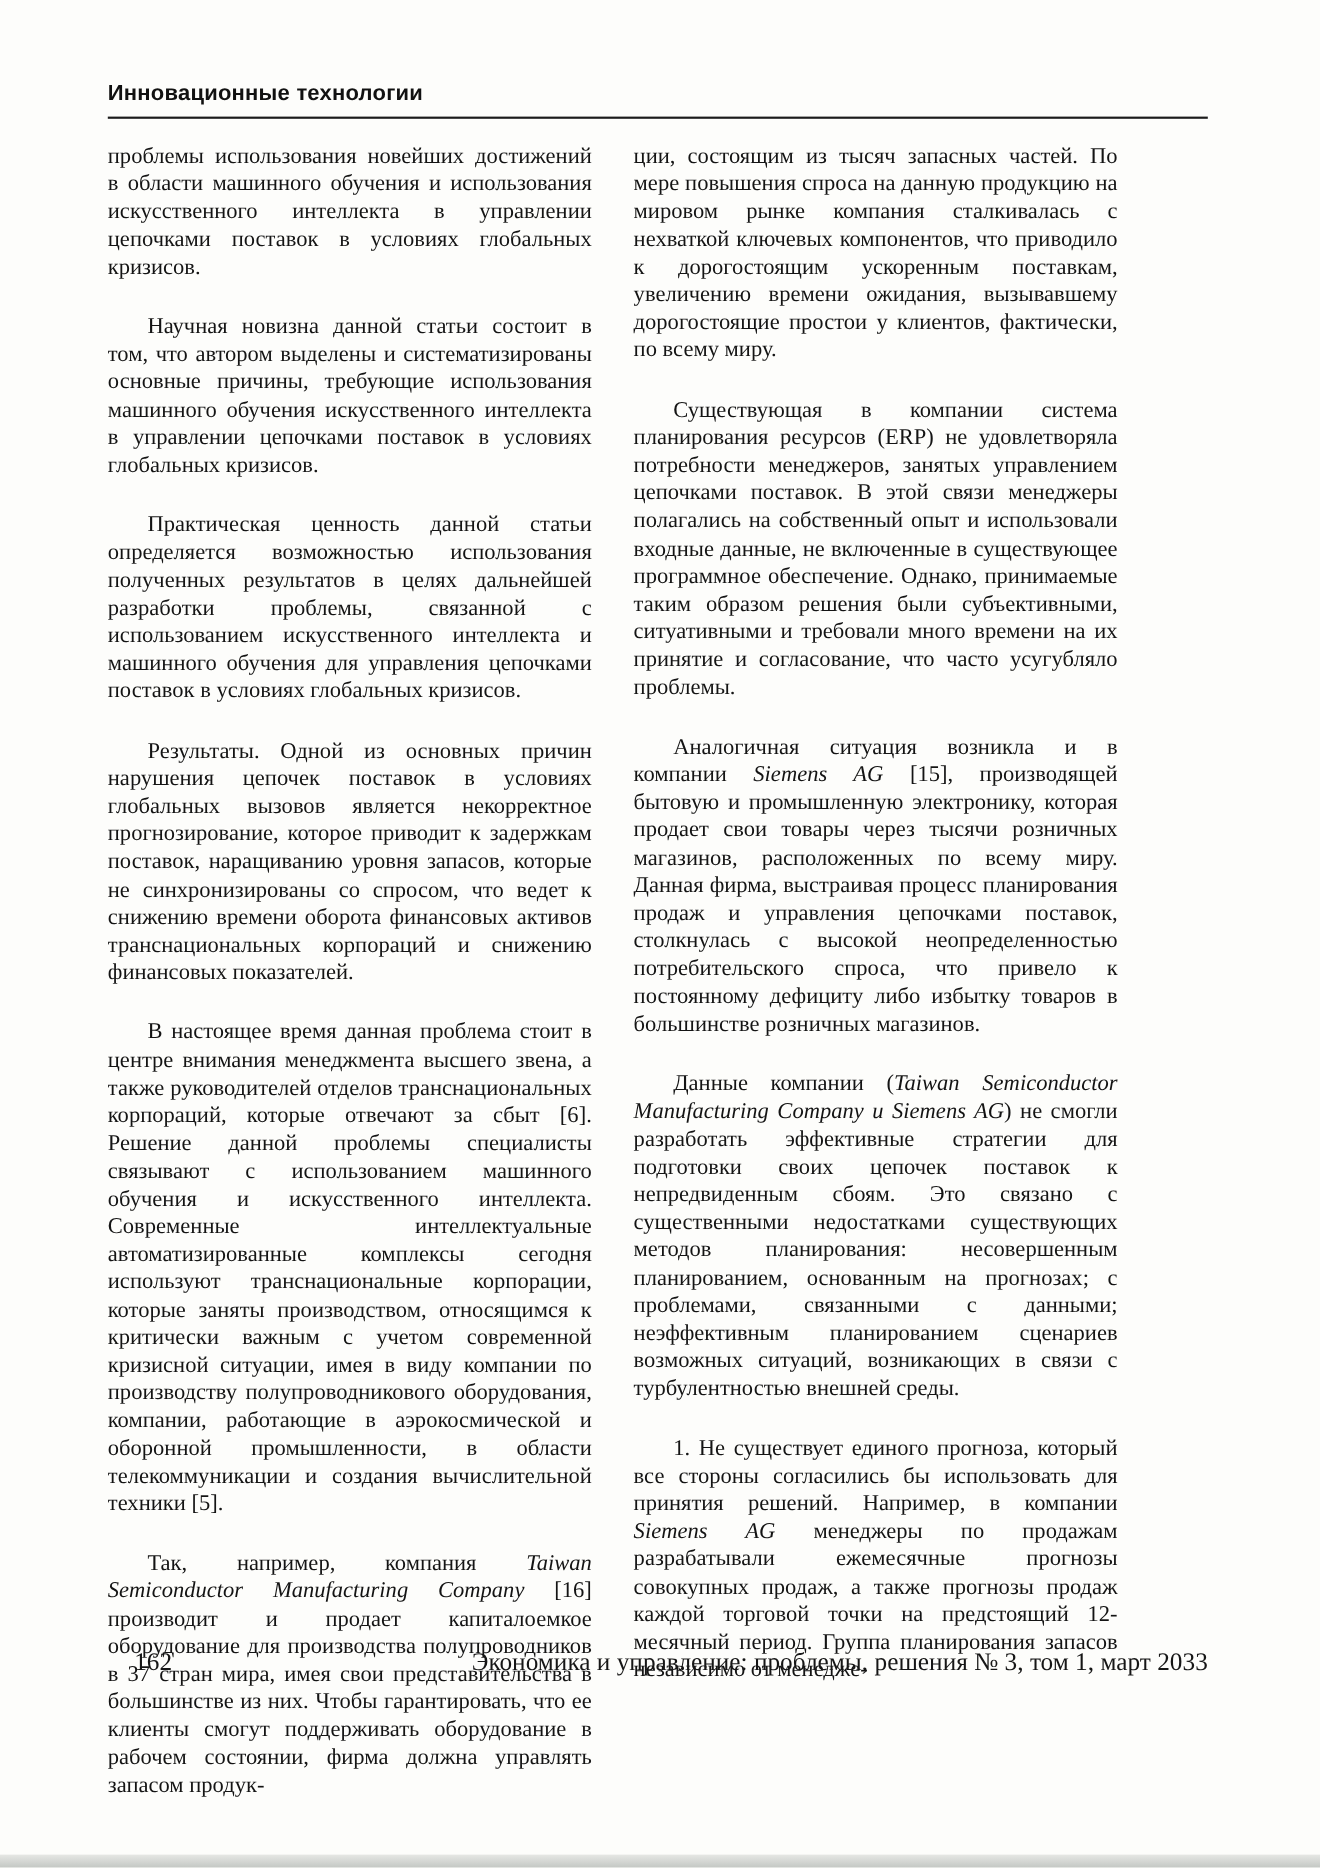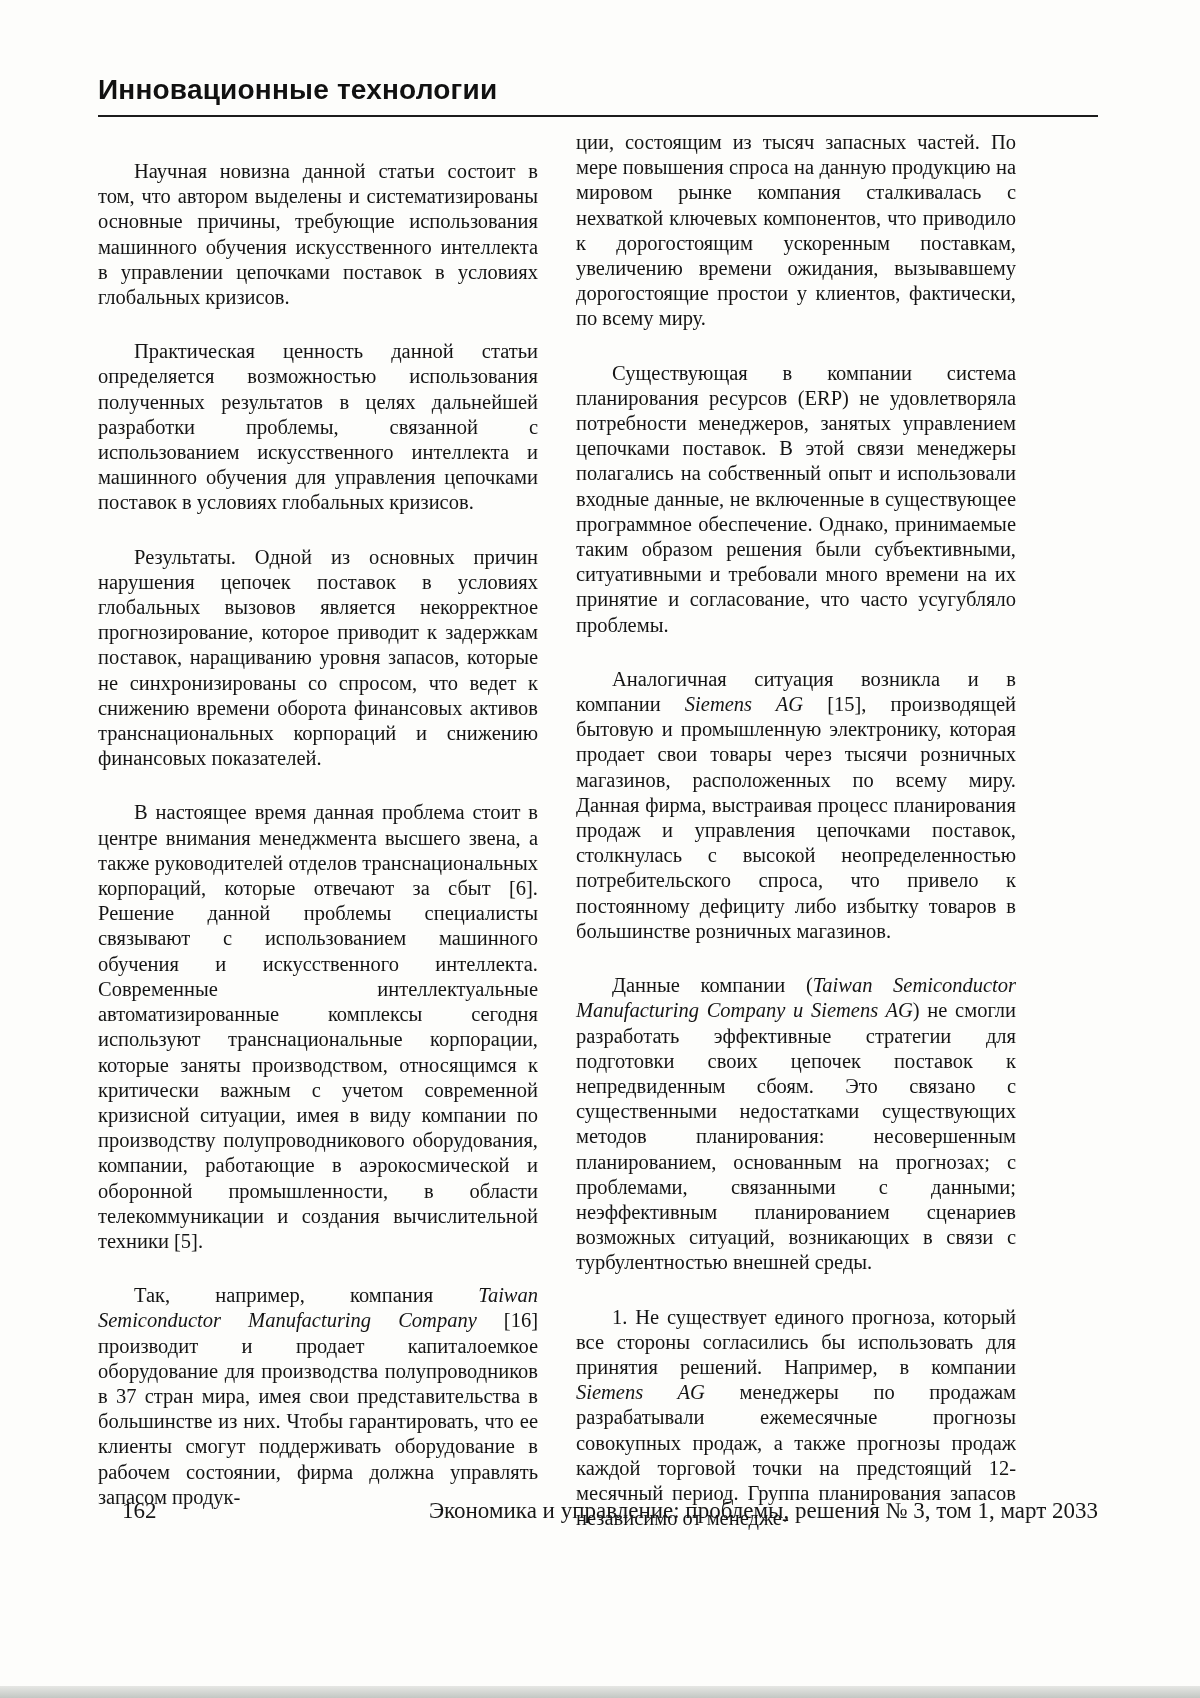--- a/index.html
+++ b/index.html
@@ -19,21 +19,21 @@
   
   .page-header {
     position: absolute;
     top: 74px;
     left: 98px;
     right: 102px;
   }
   .header-title {
     font-family: "Liberation Sans", "DejaVu Sans", sans-serif;
     font-weight: bold;
-    font-size: 28px;
+    font-size: 20px;
     letter-spacing: 0.2px;
     color: #111;
   }
   .header-rule {
     margin-top: 9px;
     height: 2px;
     background: #1c1c1c;
   }
   
   .content {
@@ -90,20 +90,21 @@
 
 <div class="page">
 
   <header class="page-header">
     <div class="header-title">Инновационные технологии</div>
     <div class="header-rule"></div>
   </header>
 
   <main class="content">
     <div class="column">
+        <p class=""><span>проблемы использования новейших достижений в области машинного обучения и использования искусственного интеллекта в управлении цепочками поставок в условиях глобальных кризисов.</span></p>
         <p class="indent"><span>Научная новизна данной статьи состоит в том, что автором выделены и систематизированы основные причины, требующие использования машинного обучения искусственного интеллекта в управлении цепочками поставок в условиях глобальных кризисов.</span></p>
         <p class="indent"><span>Практическая ценность данной статьи определяется возможностью использования полученных результатов в целях дальнейшей разработки проблемы, связанной с использованием искусственного интеллекта и машинного обучения для управления цепочками поставок в условиях глобальных кризисов.</span></p>
         <p class="indent"><b>Результаты.</b><span> Одной из основных причин нарушения цепочек поставок в условиях глобальных вызовов является некорректное прогнозирование, которое приводит к задержкам поставок, наращиванию уровня запасов, которые не синхронизированы со спросом, что ведет к снижению времени оборота финансовых активов транснациональных корпораций и снижению финансовых показателей.</span></p>
         <p class="indent"><span>В настоящее время данная проблема стоит в центре внимания менеджмента высшего звена, а также руководителей отделов транснациональных корпораций, которые отвечают за сбыт [6]. Решение данной проблемы специалисты связывают с использованием машинного обучения и искусственного интеллекта. Современные интеллектуальные автоматизированные комплексы сегодня используют транснациональные корпорации, которые заняты производством, относящимся к критически важным с учетом современной кризисной ситуации, имея в виду компании по производству полупроводникового оборудования, компании, работающие в аэрокосмической и оборонной промышленности, в области телекоммуникации и создания вычислительной техники [5].</span></p>
         <p class="indent"><span>Так, например, компания </span><i>Taiwan Semiconductor Manufacturing Company</i><span> [16] производит и продает капиталоемкое оборудование для производства полупроводников в 37 стран мира, имея свои представительства в большинстве из них. Чтобы гарантировать, что ее клиенты смогут поддерживать оборудование в рабочем состоянии, фирма должна управлять запасом продук-</span></p>
       </div>
     <div class="column">
         <p class=""><span>ции, состоящим из тысяч запасных частей. По мере повышения спроса на данную продукцию на мировом рынке компания сталкивалась с нехваткой ключевых компонентов, что приводило к дорогостоящим ускоренным поставкам, увеличению времени ожидания, вызывавшему дорогостоящие простои у клиентов, фактически, по всему миру.</span></p>
         <p class="indent"><span>Существующая в компании система планирования ресурсов (ERP) не удовлетворяла потребности менеджеров, занятых управлением цепочками поставок. В этой связи менеджеры полагались на собственный опыт и использовали входные данные, не включенные в существующее программное обеспечение. Однако, принимаемые таким образом решения были субъективными, ситуативными и требовали много времени на их принятие и согласование, что часто усугубляло проблемы.</span></p>
         <p class="indent"><span>Аналогичная ситуация возникла и в компании </span><i>Siemens AG</i><span> [15], производящей бытовую и промышленную электронику, которая продает свои товары через тысячи розничных магазинов, расположенных по всему миру. Данная фирма, выстраивая процесс планирования продаж и управления цепочками поставок, столкнулась с высокой неопределенностью потребительского спроса, что привело к постоянному дефициту либо избытку товаров в большинстве розничных магазинов.</span></p>

